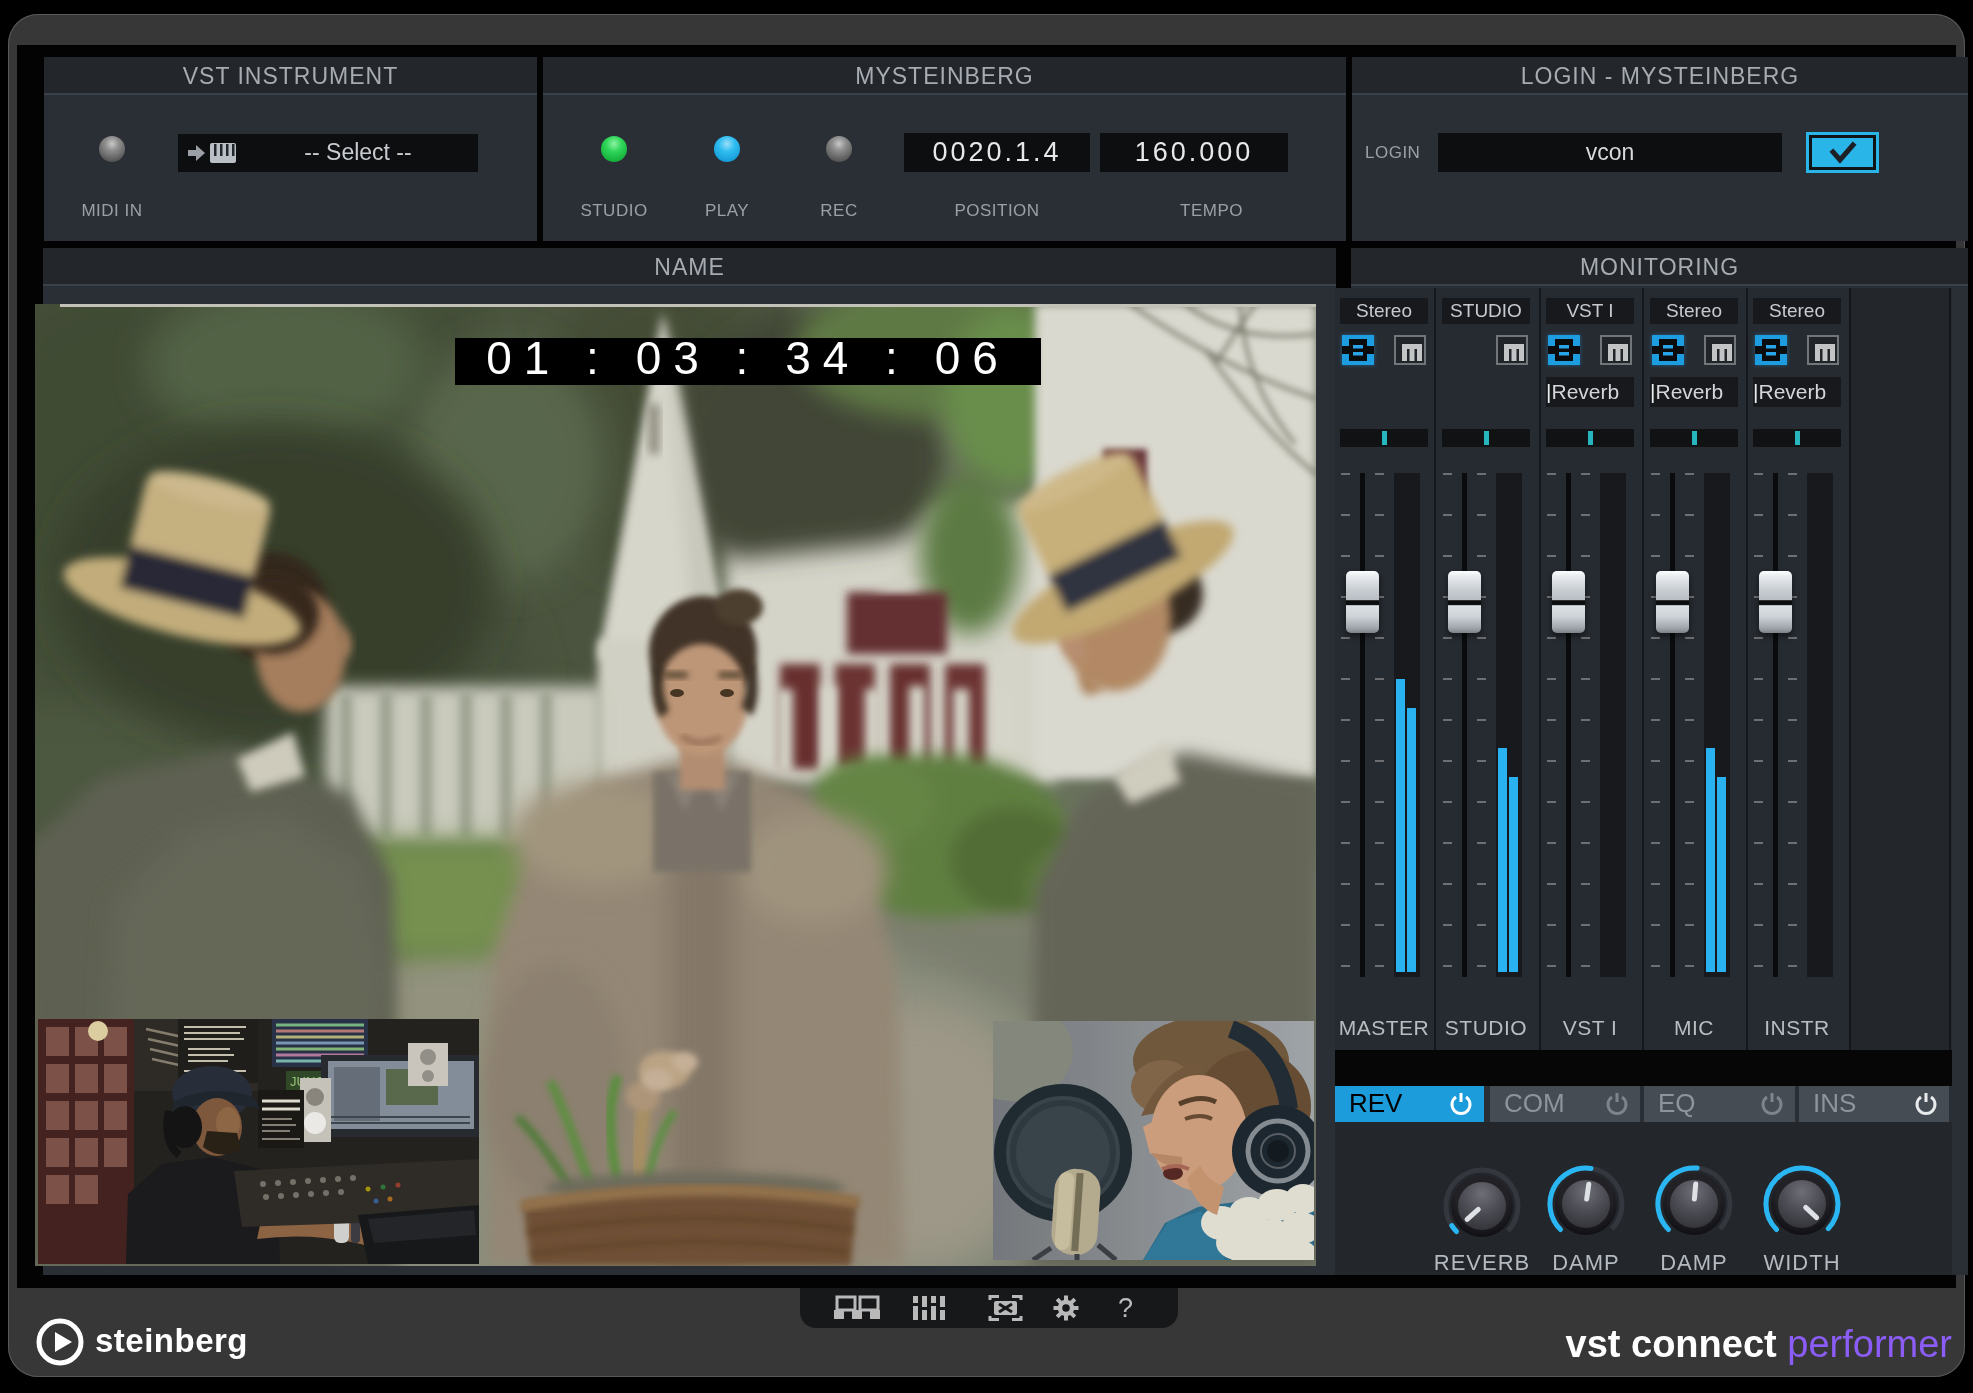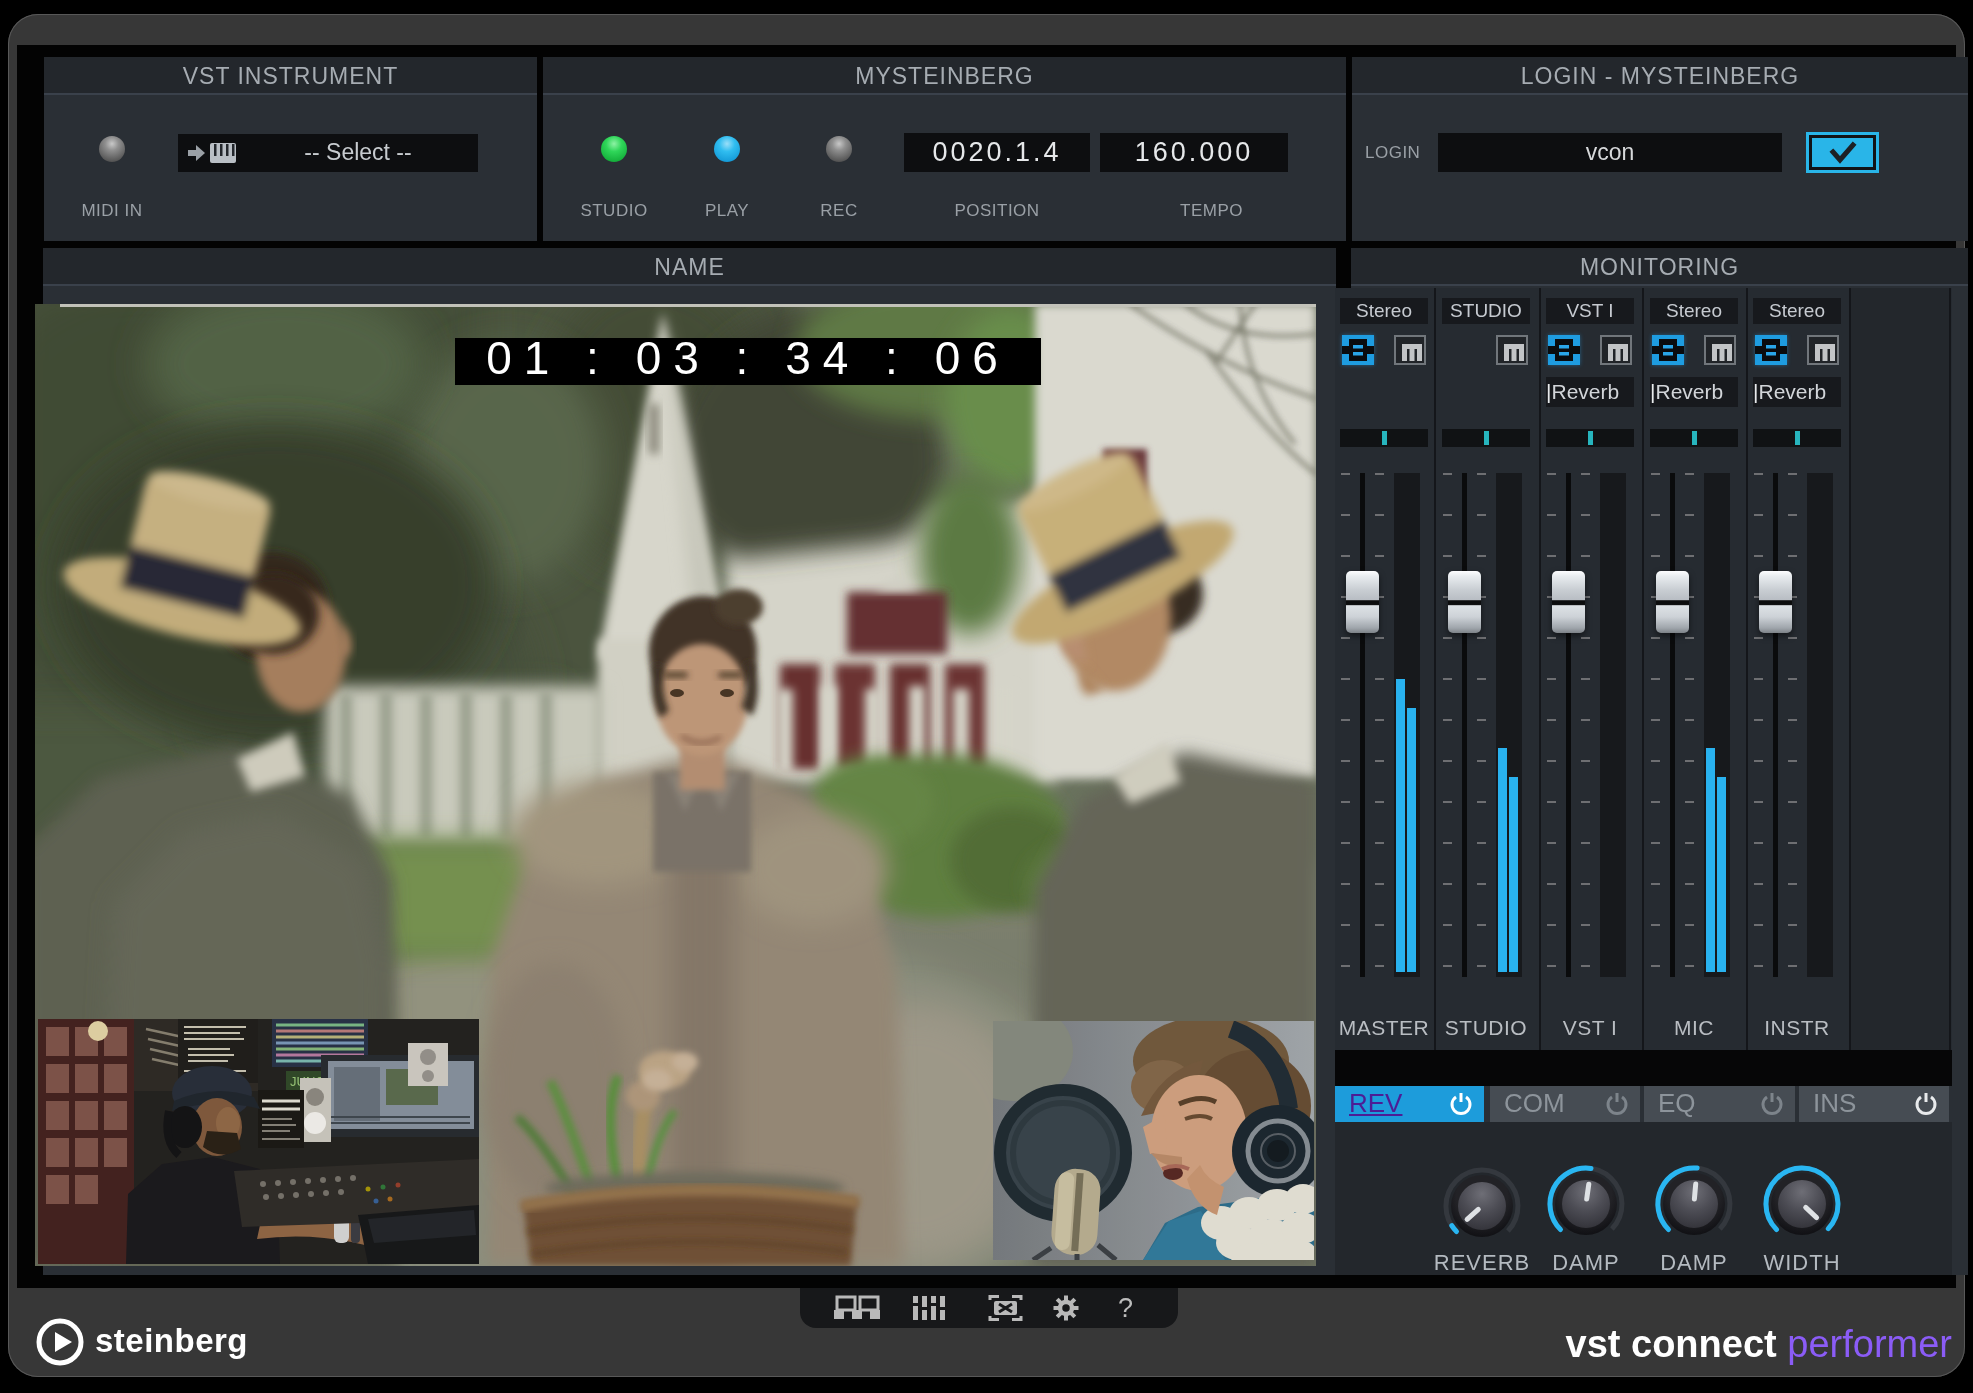--- a/index.html
+++ b/index.html
@@ -675,21 +675,21 @@
 <div class="abs" style="left:1773px;top:473px;width:5px;height:504px;background:#0a0b0c;"></div>
 <div class="abs" style="left:1807px;top:473px;width:26px;height:504px;background:#17191c;"></div>
 <div class="abs" style="left:1759px;top:571px;width:33px;height:62px;border-radius:5px;
 background:linear-gradient(180deg,#fdfeff 0%,#e9edf0 8%,#c9ced3 30%,#b9bec4 46%,#0c0d0e 48%,#0c0d0e 54%,#dde2e6 56%,#cdd2d7 74%,#9fa5ab 92%,#7d8287 100%);
 box-shadow:0 3px 6px rgba(0,0,0,0.5);"></div>
 <div class="abs" style="left:1332px;top:1016px;width:104px;text-align:center;color:#b9bdc2;font-size:21px;letter-spacing:0.5px;">MASTER</div>
 <div class="abs" style="left:1434px;top:1016px;width:104px;text-align:center;color:#b9bdc2;font-size:21px;letter-spacing:0.5px;">STUDIO</div>
 <div class="abs" style="left:1538px;top:1016px;width:104px;text-align:center;color:#b9bdc2;font-size:21px;letter-spacing:0.5px;">VST I</div>
 <div class="abs" style="left:1642px;top:1016px;width:104px;text-align:center;color:#b9bdc2;font-size:21px;letter-spacing:0.5px;">MIC</div>
 <div class="abs" style="left:1745px;top:1016px;width:104px;text-align:center;color:#b9bdc2;font-size:21px;letter-spacing:0.5px;">INSTR</div>
-<div class="abs" style="left:1335px;top:1086px;width:149px;height:36px;background:#1d9cdb;color:#4c1d95;font-size:26px;line-height:35px;text-decoration:underline;"><span style="margin-left:14px;">REV</span><svg width="26" height="26" viewBox="0 0 26 26" style="position:absolute;right:10px;top:5px;">
+<div class="abs" style="left:1335px;top:1086px;width:149px;height:36px;background:#1d9cdb;color:#000000;font-size:26px;line-height:35px;"><span style="margin-left:14px;">REV</span><svg width="26" height="26" viewBox="0 0 26 26" style="position:absolute;right:10px;top:5px;">
 <path d="M8 6 a9 9 0 1 0 10 0" fill="none" stroke="#fff" stroke-width="3"></path>
 <line x1="13" y1="2" x2="13" y2="11" stroke="#fff" stroke-width="3"></line>
 </svg></div>
 <div class="abs" style="left:1490px;top:1086px;width:150px;height:36px;background:#464c53;color:#8d949b;font-size:26px;line-height:35px;"><span style="margin-left:14px;">COM</span><svg width="26" height="26" viewBox="0 0 26 26" style="position:absolute;right:10px;top:5px;">
 <path d="M8 6 a9 9 0 1 0 10 0" fill="none" stroke="#7d848b" stroke-width="3"></path>
 <line x1="13" y1="2" x2="13" y2="11" stroke="#7d848b" stroke-width="3"></line>
 </svg></div>
 <div class="abs" style="left:1644px;top:1086px;width:151px;height:36px;background:#464c53;color:#8d949b;font-size:26px;line-height:35px;"><span style="margin-left:14px;">EQ</span><svg width="26" height="26" viewBox="0 0 26 26" style="position:absolute;right:10px;top:5px;">
 <path d="M8 6 a9 9 0 1 0 10 0" fill="none" stroke="#7d848b" stroke-width="3"></path>
 <line x1="13" y1="2" x2="13" y2="11" stroke="#7d848b" stroke-width="3"></line>

